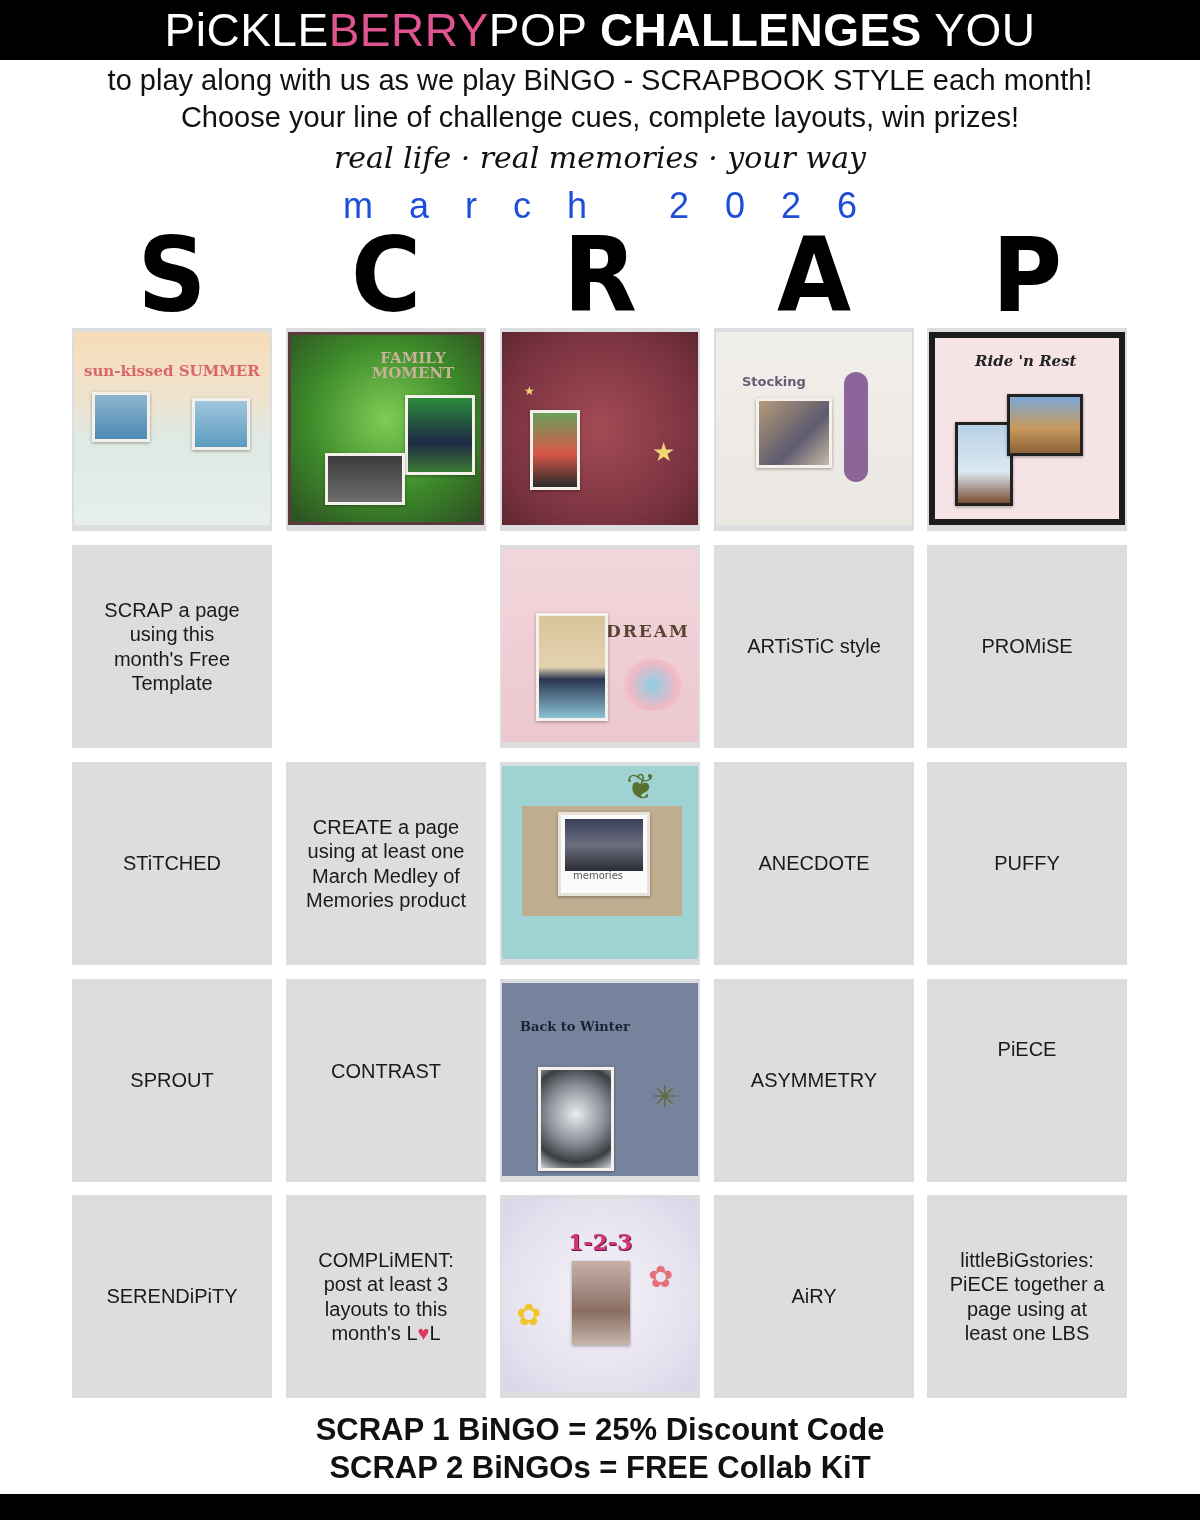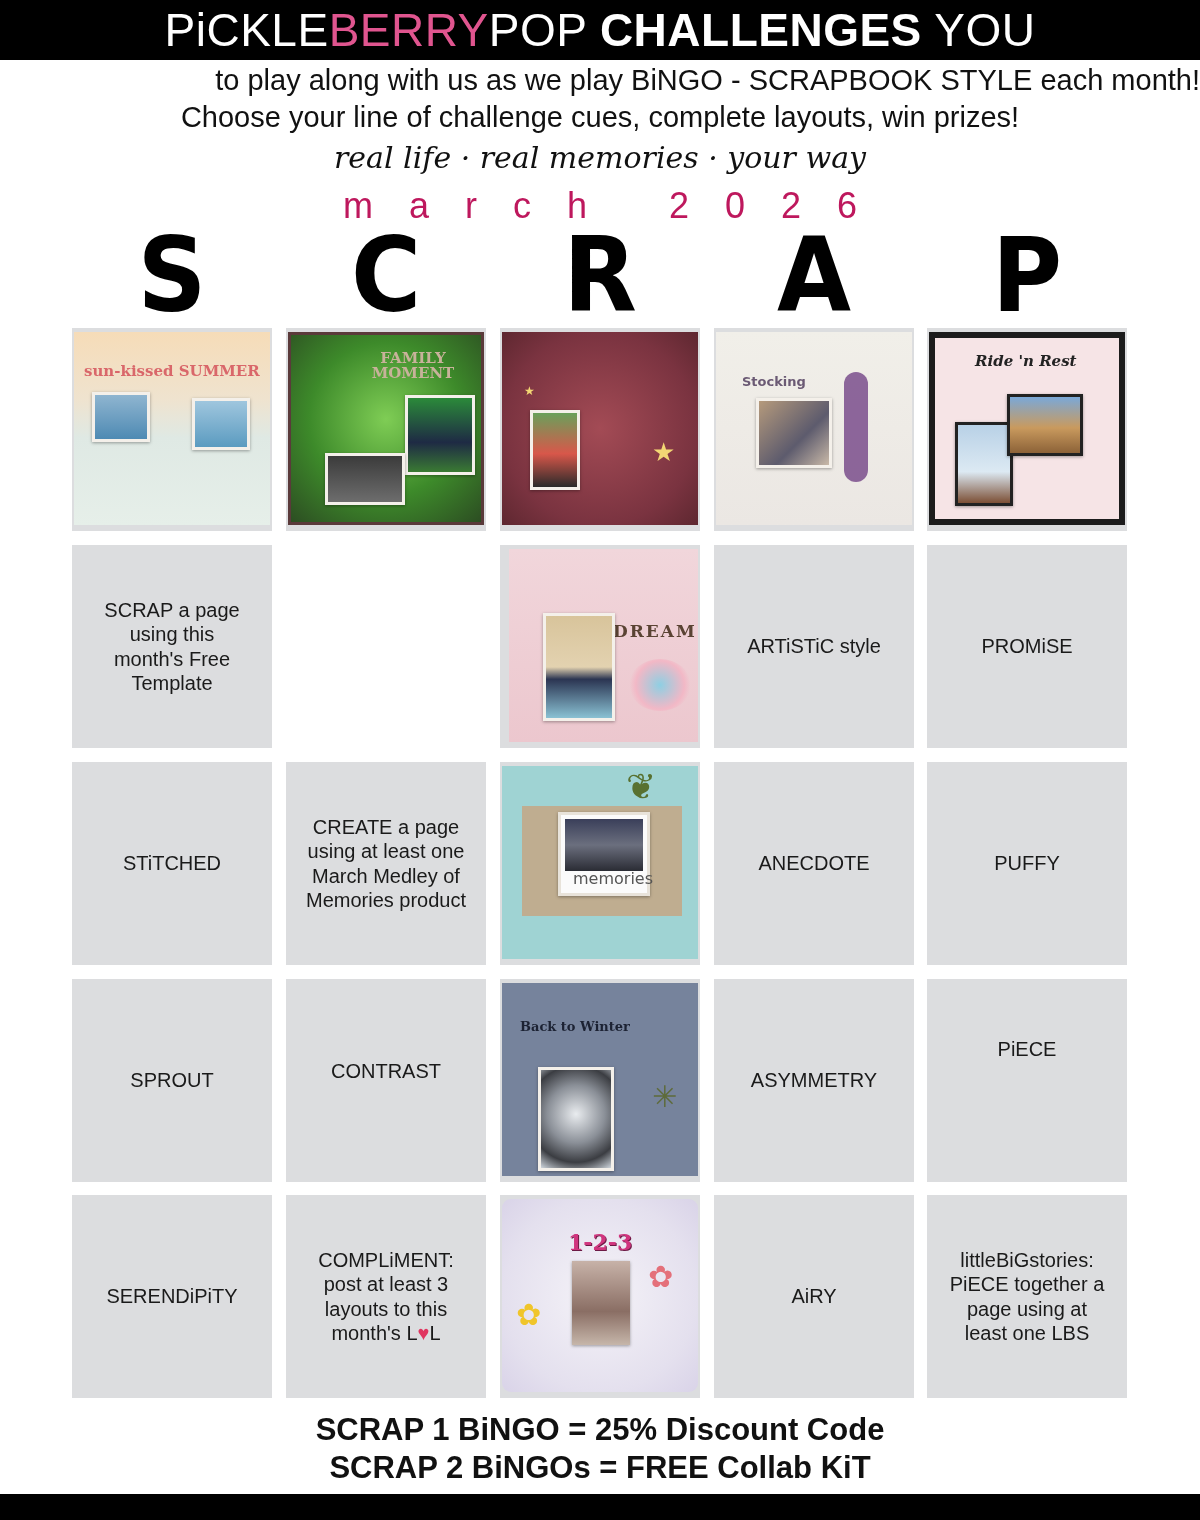--- a/index.html
+++ b/index.html
@@ -12,30 +12,30 @@
     font-size: 46px; line-height: 60px; letter-spacing: 0.5px;
   }
   .top-bar .light { font-weight: 400; }
   .top-bar .pink { color: #e0558f; font-weight: 400; }
   .top-bar .bold { font-weight: 700; }
 
   .sub {
     position: absolute; left: 0; width: 1200px; text-align: center;
     font-size: 29px; color: #111;
   }
-  .sub1 { top: 64px; text-align: right; }
+  .sub1 { top: 64px; }
   .sub2 { top: 101px; }
 
   .tagline {
     position: absolute; left: 0; top: 140px; width: 1200px; text-align: center;
     font-family: "DejaVu Serif", serif; font-style: italic; font-size: 30px; color: #111;
   }
   .month {
     position: absolute; left: 0; top: 185px; width: 1200px; text-align: center;
-    font-size: 36px; color: #be185d; letter-spacing: 36px; padding-left: 36px;
+    font-size: 36px; color: #1d4ed8; letter-spacing: 36px; padding-left: 36px;
   }
 
   .letters { position: absolute; left: 72px; top: 225px; width: 1056px; height: 100px; }
   .letter {
     position: absolute; top: 0; width: 200px; text-align: center;
     font-family: "DejaVu Sans", sans-serif; font-weight: 900; font-size: 104px; line-height: 100px;
     color: #000; transform: scaleX(0.92);
   }
 
   .grid { position: absolute; left: 72px; top: 328px; width: 1056px; height: 1070px; }
@@ -124,21 +124,21 @@
     </div>
   </div>
 
   <div class="cell" style="left:0;top:217px">
       <div class="cell-text">SCRAP a page
 using this
 month's Free
 Template</div>
     </div>
   <div class="cell" style="left:428px;top:217px">
-    <div class="layout" style="background:linear-gradient(180deg,#f1d6db,#ecc7ce);margin-left:7px;">
+    <div class="layout" style="background:linear-gradient(180deg,#f1d6db,#ecc7ce);">
       <div class="layout-title" style="left:104px;top:72px;color:#5a4333;font-size:17px;letter-spacing:2px">DREAM</div>
       <div class="photo" style="left:34px;top:64px;width:72px;height:108px;background:linear-gradient(#d8c49b 0%,#e3d2b0 50%,#2b3552 62%,#8ac1d3 100%);"></div>
       <div style="position:absolute;left:120px;top:110px;width:62px;height:52px;border-radius:50%;background:radial-gradient(circle,#8ecfe3 0%,#f2b8c6 60%,transparent 75%)"></div>
     </div>
   </div>
   <div class="cell" style="left:642px;top:217px">
       <div class="cell-text">ARTiSTiC style</div>
     </div>
   <div class="cell" style="left:855px;top:217px">
       <div class="cell-text">PROMiSE</div>
@@ -151,21 +151,21 @@
       <div class="cell-text">CREATE a page
 using at least one
 March Medley of
 Memories product</div>
     </div>
   <div class="cell" style="left:428px;top:434px">
     <div class="layout" style="background:#9fd3d3;">
       <div style="position:absolute;left:20px;top:40px;width:160px;height:110px;background:#c7a47f;opacity:0.8"></div>
       <div class="photo" style="left:56px;top:46px;width:92px;height:84px;background:#fbfbfb;border-color:#e8e3da;">
         <div style="position:absolute;left:4px;top:4px;right:4px;height:52px;background:linear-gradient(#3a3f5a,#6b6f7e 50%,#2a2c34);"></div>
-        <div class="layout-title" style="left:12px;bottom:5px;color:#555;font-family:'DejaVu Sans',sans-serif;font-weight:400;font-size:16px">memories</div>
+        <div class="layout-title" style="left:12px;bottom:12px;color:#555;font-family:'DejaVu Sans',sans-serif;font-weight:400;font-size:10px">memories</div>
       </div>
       <div style="position:absolute;left:124px;top:0;color:#587130;font-size:36px">❦</div>
     </div>
   </div>
   <div class="cell" style="left:642px;top:434px">
       <div class="cell-text">ANECDOTE</div>
     </div>
   <div class="cell" style="left:855px;top:434px">
       <div class="cell-text">PUFFY</div>
     </div>

